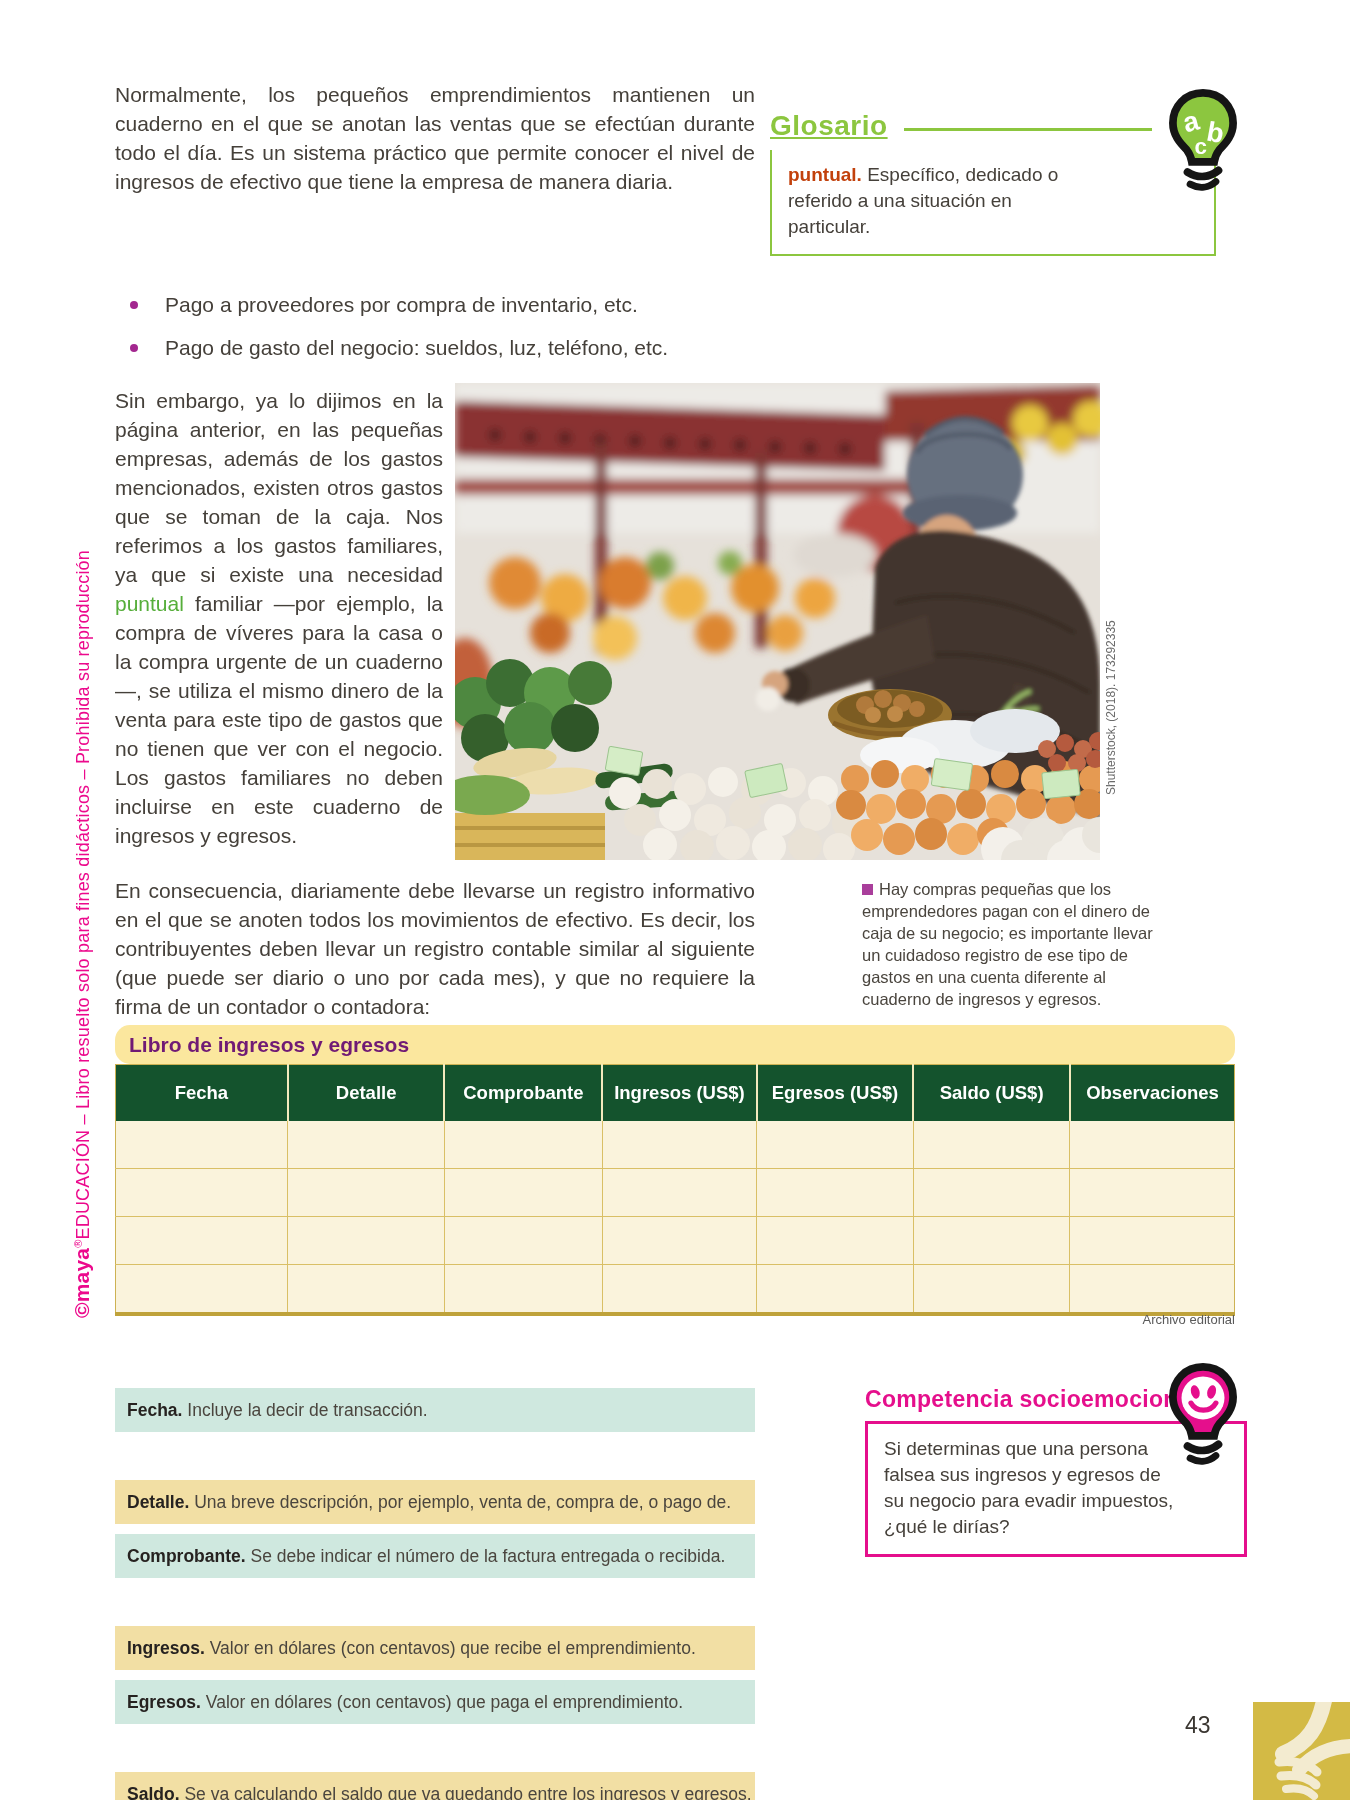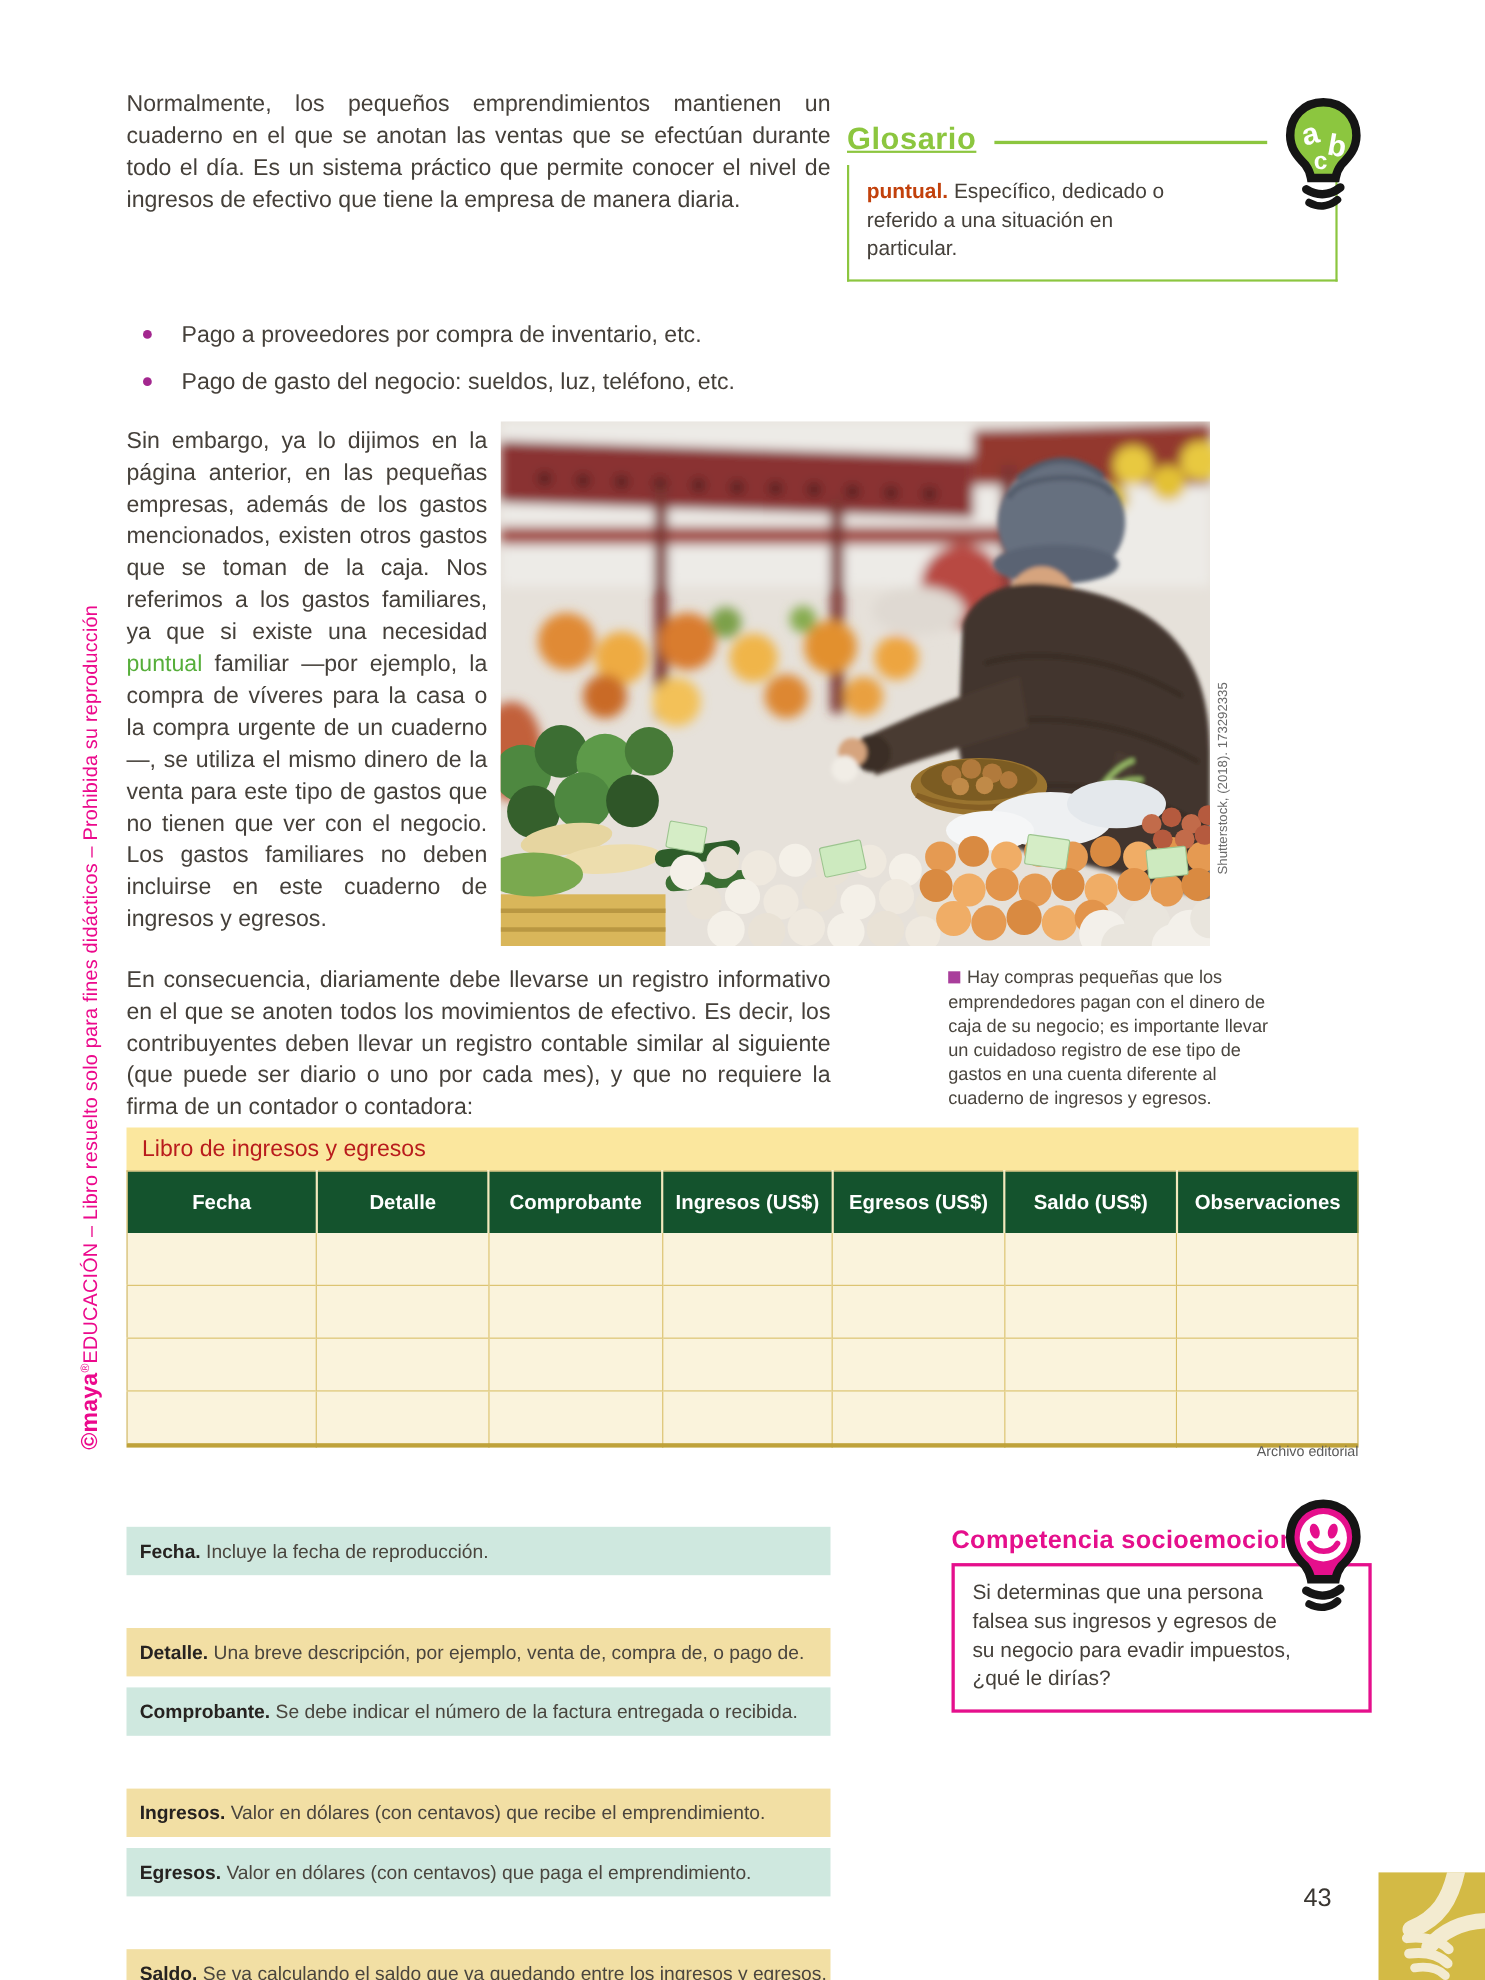--- a/index.html
+++ b/index.html
@@ -42,22 +42,23 @@
   .photo svg{display:block;}
   .credit{
     position:absolute;left:1104px;top:795px;transform:rotate(-90deg);transform-origin:0 0;
     white-space:nowrap;font-size:12px;color:#6b6b6b;
   }
   .caption{position:absolute;left:862px;top:878px;width:308px;font-size:16.5px;line-height:22px;color:#4a453e;}
   .sq{display:inline-block;width:11px;height:11px;background:#a93e9b;margin-right:6px;vertical-align:0px;}
   
   .tblwrap{position:absolute;left:115px;top:1025px;width:1120px;}
   .tbl-title{
-    background:#fbe79e;color:#b91c1c;font-weight:normal;font-size:21px;
+    background:#fbe79e;color:#701a75;font-weight:bold;font-size:21px;
     padding:8px 0 7px 14px;
+    border-radius:15px;
   }
   table.ledger{border-collapse:collapse;width:1120px;table-layout:fixed;}
   table.ledger th{
     background:#14532d;color:#ffffff;font-weight:bold;font-size:18.5px;
     height:54px;text-align:center;
   }
   table.ledger th + th{border-left:2px solid #f3e9bd;}
   table.ledger td{background:#faf3dc;height:45px;}
   table.ledger td + td{border-left:1px solid #d9bf66;}
   table.ledger tbody tr + tr td{border-top:1px solid #d9bf66;}
@@ -371,21 +372,21 @@
             <td></td>
             <td></td>
             <td></td>
           </tr>
       </tbody>
     </table>
   </div>
   <div class="archivo">Archivo editorial</div>
 
   <div class="defs">
-    <div class="def-row def-teal"><strong>Fecha.</strong> <span>Incluye la fecha de reproducción.</span></div>
+    <div class="def-row def-teal"><strong>Fecha.</strong> <span>Incluye la decir de transacción.</span></div>
     <div class="def-row def-tan"><strong>Detalle.</strong> <span>Una breve descripción, por ejemplo, venta de, compra de, o pago de.</span></div>
     <div class="def-row def-teal"><strong>Comprobante.</strong> <span>Se debe indicar el número de la factura entregada o recibida.</span></div>
     <div class="def-row def-tan"><strong>Ingresos.</strong> <span>Valor en dólares (con centavos) que recibe el emprendimiento.</span></div>
     <div class="def-row def-teal"><strong>Egresos.</strong> <span>Valor en dólares (con centavos) que paga el emprendimiento.</span></div>
     <div class="def-row def-tan"><strong>Saldo.</strong> <span>Se va calculando el saldo que va quedando entre los ingresos y egresos.</span></div>
     <div class="def-row def-teal"><strong>Observaciones.</strong> <span>Se indica algo que llame la atención sobre la transacción.</span></div>
   </div>
 
   <div class="comp">
     <div class="comp-title">Competencia socioemocional</div>

